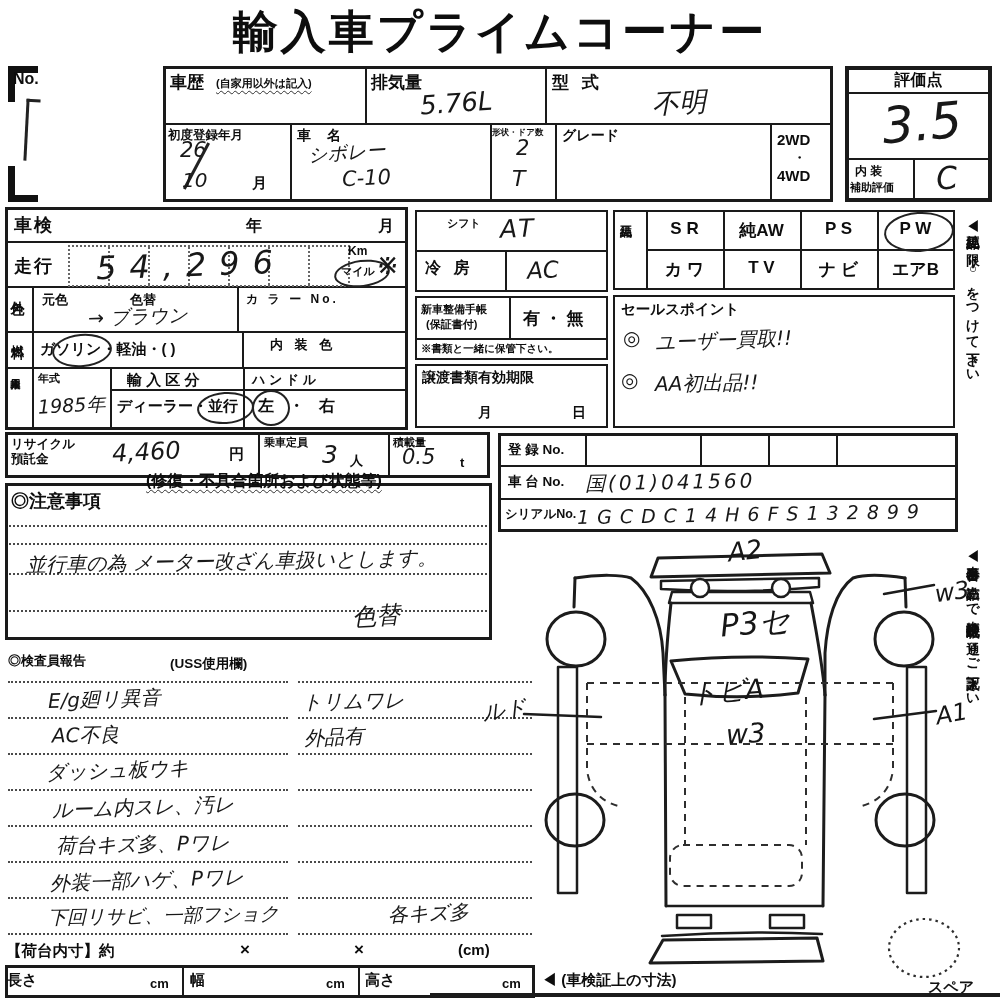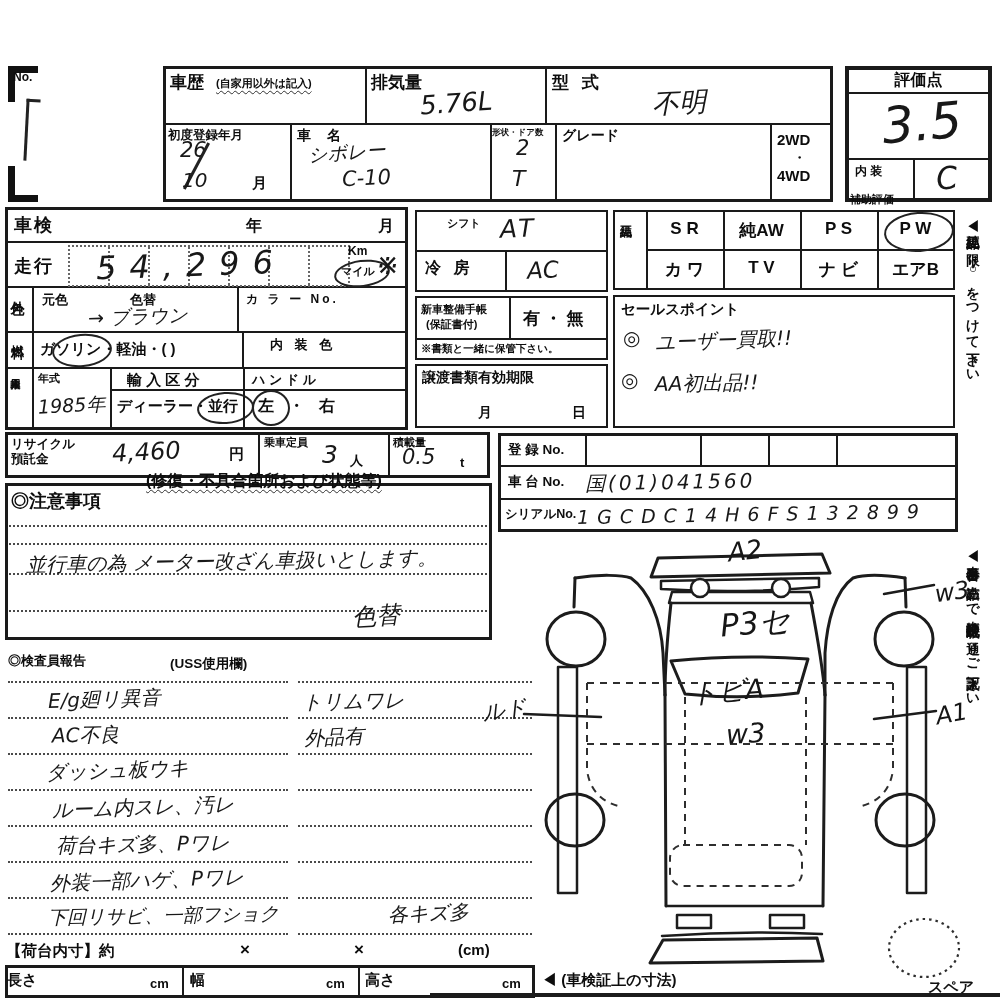--- a/index.html
+++ b/index.html
@@ -22,24 +22,25 @@
   .meter>span:last-child{border-right:none}
   .corner{position:absolute;box-sizing:border-box}
   svg text{font-family:"DejaVu Sans",sans-serif;font-style:italic;fill:#161616}
   svg text.printed{font-family:"Liberation Sans",sans-serif;font-style:normal;font-weight:700;fill:#111}
 </style>
 </head>
 <body>
 
 <div id="page">
 
+  <div class="lbl" style="left:0;top:2px;width:1000px;text-align:center;font-size:45px;font-weight:900;letter-spacing:3px">輸入車プライムコーナー</div>
 
   <div class="corner" style="left:8px;top:66px;width:30px;height:36px;border-left:7px solid #111;border-top:7px solid #111"></div>
   <div class="corner" style="left:8px;top:166px;width:30px;height:36px;border-left:7px solid #111;border-bottom:7px solid #111"></div>
-  <div class="lbl" style="left:13px;top:70px;font-size:12px">No.</div>
+  <div class="lbl" style="left:13px;top:70px;font-size:16px">No.</div>
   <div class="corner" style="left:25px;top:99px;width:14px;height:62px;border-left:3px solid #222;border-top:3px solid #222;transform:rotate(3deg)"></div>
 
   <div class="box thick" style="left:163px;top:66px;width:670px;height:136px"></div>
   <div class="hl" style="left:165px;top:123px;width:666px"></div>
   <div class="vl" style="left:365px;top:68px;height:55px"></div>
   <div class="vl" style="left:545px;top:68px;height:55px"></div>
   <div class="vl" style="left:290px;top:123px;height:77px"></div>
   <div class="vl" style="left:490px;top:123px;height:77px"></div>
   <div class="vl" style="left:555px;top:123px;height:77px"></div>
   <div class="vl" style="left:770px;top:123px;height:77px"></div>
@@ -71,21 +72,21 @@
   <div class="lbl" style="left:793px;top:149px;font-size:13px">・</div>
   <div class="lbl" style="left:777px;top:167px;font-size:15px">4WD</div>
 
   <div class="box" style="left:845px;top:66px;width:147px;height:136px;border-width:4px"></div>
   <div class="hl" style="left:849px;top:92px;width:139px"></div>
   <div class="hl" style="left:849px;top:158px;width:139px"></div>
   <div class="vl" style="left:913px;top:158px;height:41px"></div>
   <div class="lbl" style="left:845px;top:70px;width:147px;text-align:center;font-size:16px">評価点</div>
   <div class="hw" style="left:862px;top:94px;width:120px;text-align:center;font-size:50px;transform:rotate(-5deg)">3.5</div>
   <div class="lbl" style="left:855px;top:163px;font-size:12px">内 装</div>
-  <div class="lbl" style="left:850px;top:192px;font-size:11px">補助評価</div>
+  <div class="lbl" style="left:850px;top:180px;font-size:11px">補助評価</div>
   <div class="hw" style="left:936px;top:160px;font-size:31px;transform:rotate(-6deg)">C</div>
 
   <div class="box thick" style="left:5px;top:207px;width:403px;height:223px"></div>
   <div class="hl" style="left:7px;top:241px;width:399px"></div>
   <div class="hl" style="left:7px;top:286px;width:399px"></div>
   <div class="hl" style="left:7px;top:331px;width:399px"></div>
   <div class="hl" style="left:7px;top:367px;width:399px"></div>
 
   <div class="lbl" style="left:14px;top:213px;font-size:18px;letter-spacing:2px">車検</div>
   <div class="lbl" style="left:246px;top:216px;font-size:16px">年</div>

